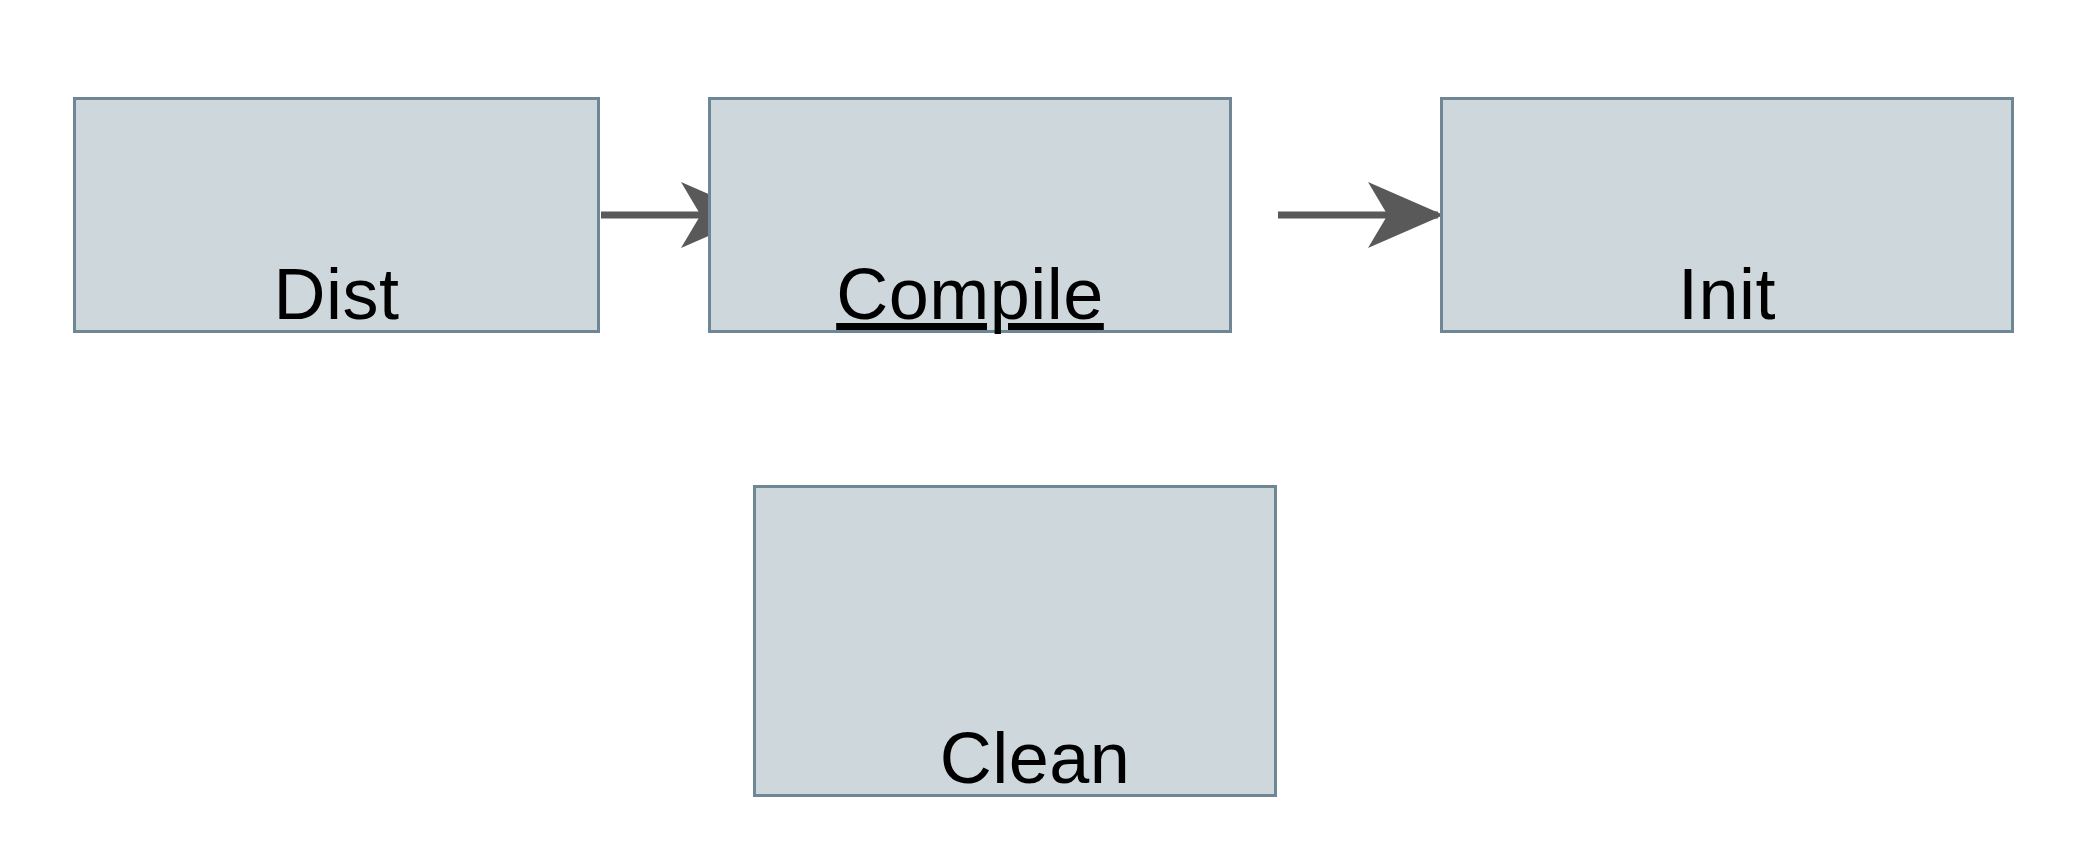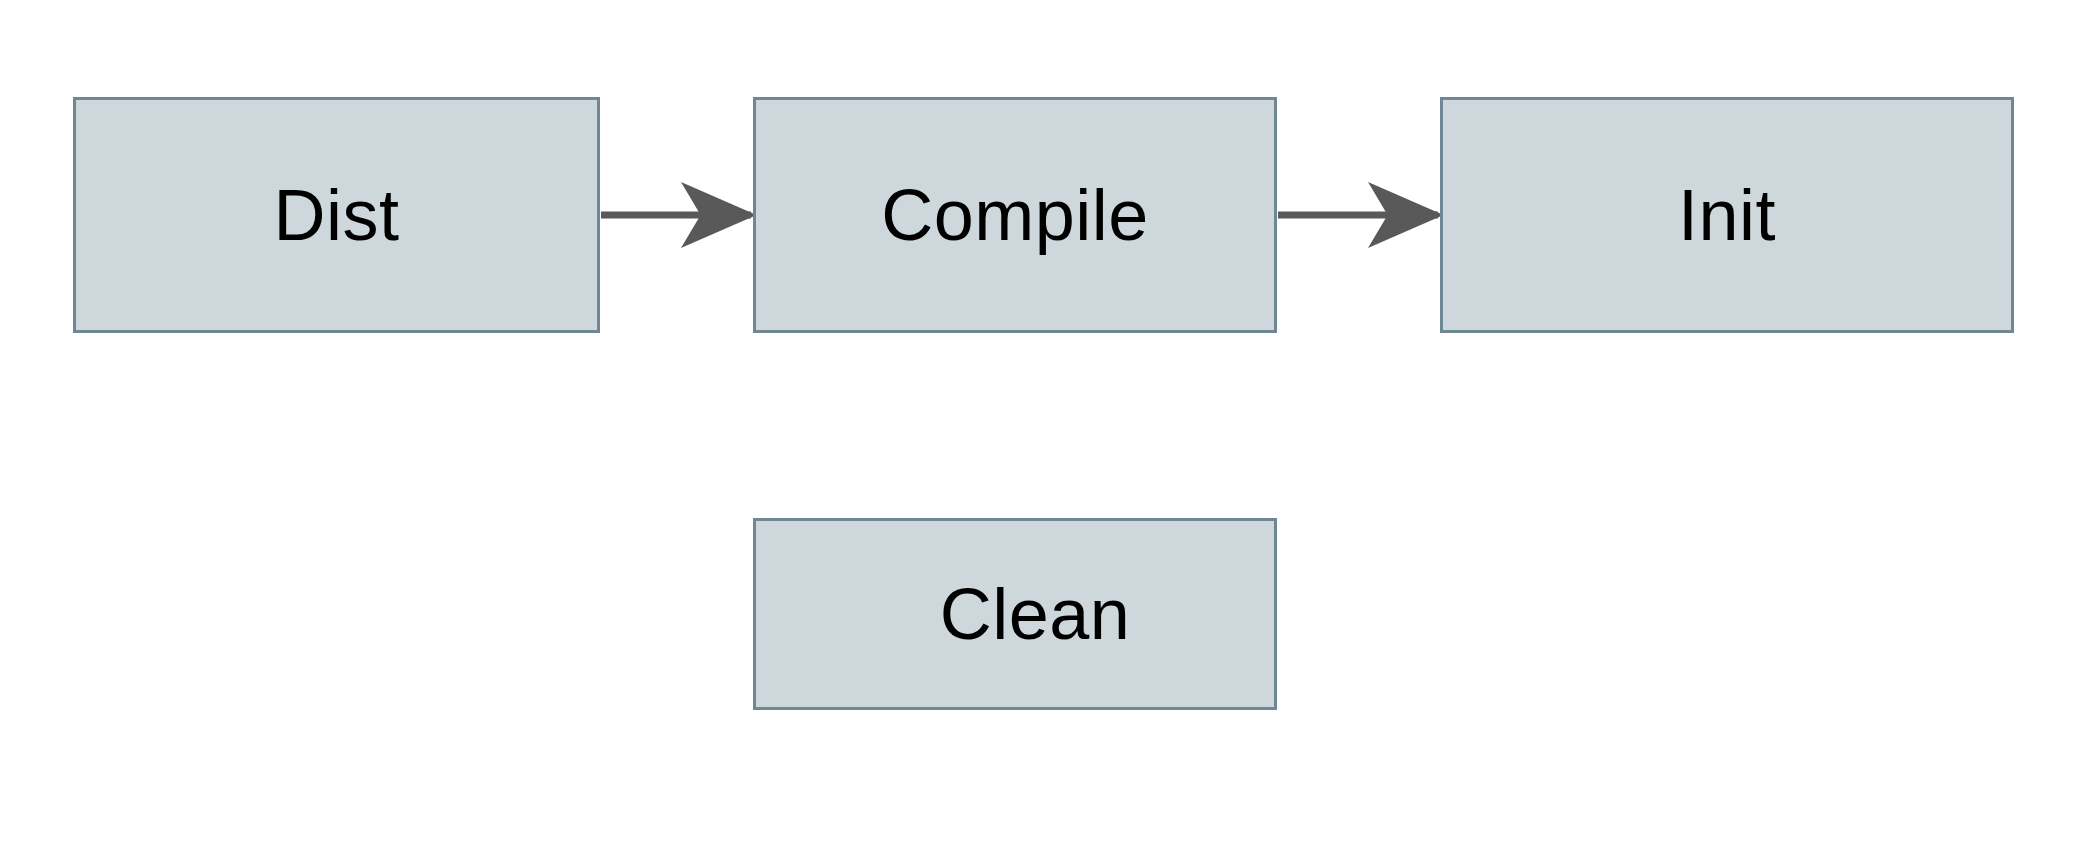--- a/index.html
+++ b/index.html
@@ -16,38 +16,38 @@
     height: 848px;
     background: #ffffff;
     overflow: hidden;
   }
   .node {
     position: absolute;
     box-sizing: border-box;
     background: #ced7db;
     border: 3px solid #6f8794;
     display: flex;
-    align-items: center;
+    align-items: flex-end;
     justify-content: center;
   }
   .node-label {
     font-family: "Liberation Sans", sans-serif;
     font-size: 72px;
     font-weight: 400;
     color: #000000;
     line-height: 1;
     letter-spacing: 0.5px;
     white-space: nowrap;
     user-select: none;
   }
   
   #node-dist    { left: 73px;   top: 97px;  width: 527px; height: 236px; }
-  #node-compile { left: 753px;  top: 97px;  width: 524px; height: 236px; }
+  #node-compile { left: 708px;  top: 97px;  width: 524px; height: 236px; text-decoration: underline; }
   #node-init    { left: 1440px; top: 97px;  width: 574px; height: 236px; }
-  #node-clean   { left: 753px;  top: 518px; width: 524px; height: 192px; padding-left: 40px; }
+  #node-clean   { left: 753px;  top: 485px; width: 524px; height: 312px; padding-left: 40px; }
 
   .edge-layer {
     position: absolute;
     left: 0;
     top: 0;
     width: 2078px;
     height: 848px;
     pointer-events: none;
   }
 </style>

